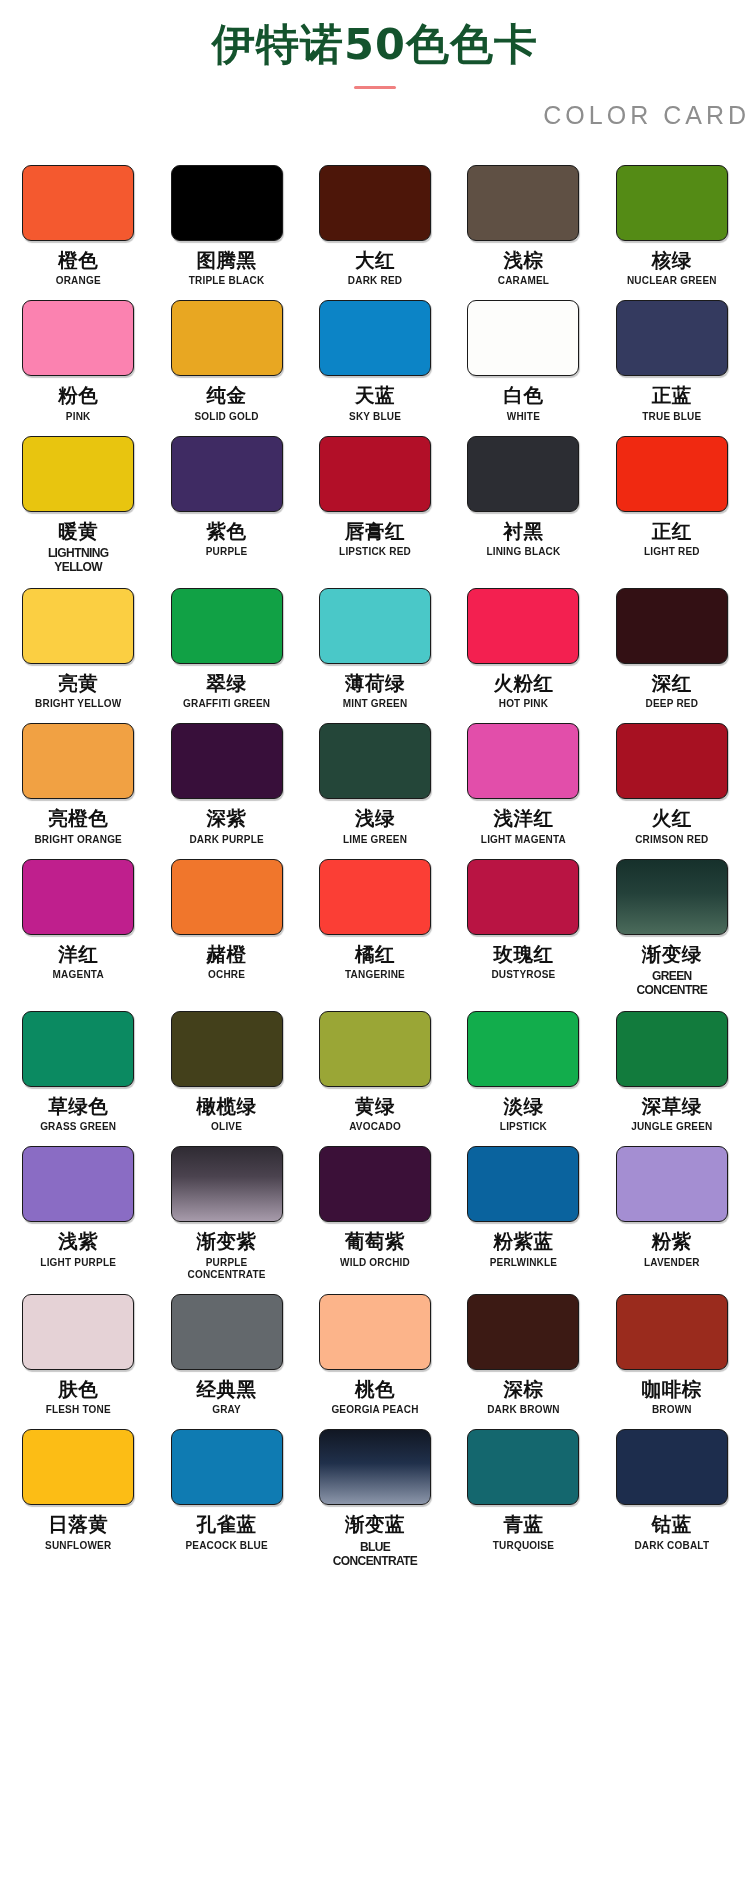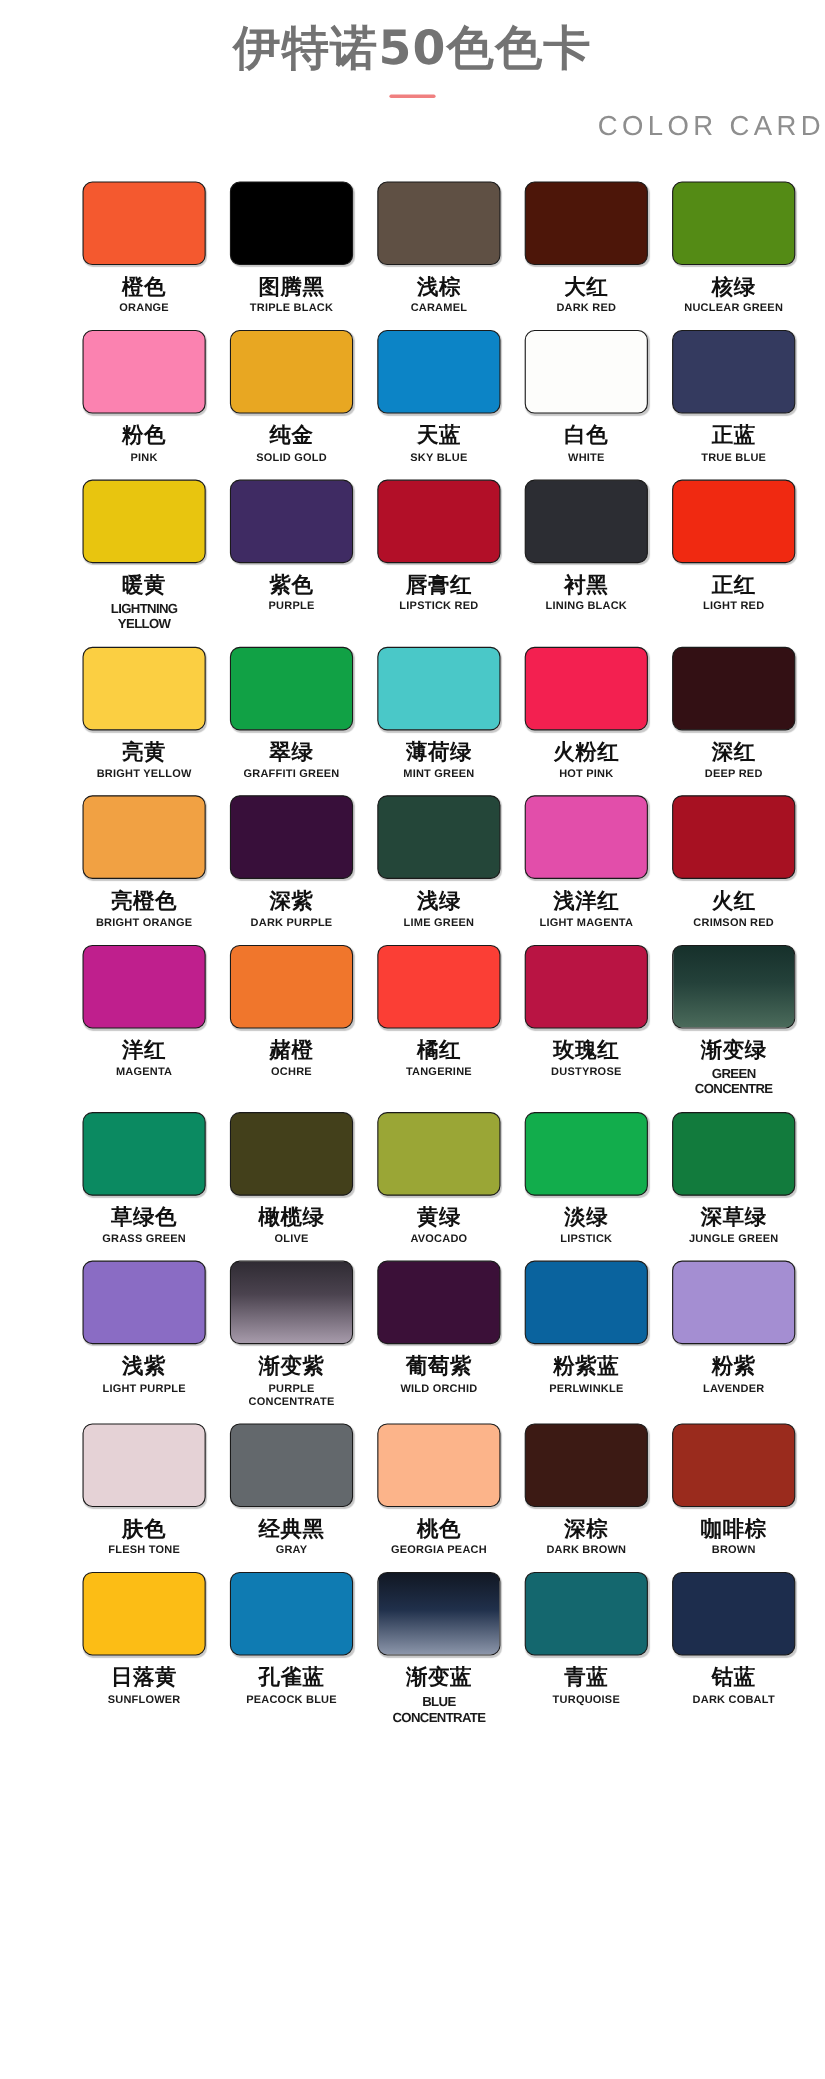--- a/index.html
+++ b/index.html
@@ -17,21 +17,21 @@
     background: #ffffff;
     position: relative;
     padding-top: 18px;
   }
 
   
   .header { text-align: center; }
   .title-cn {
     font-size: 43px;
     font-weight: 700;
-    color: #737373;
+    color: #14532d;
     letter-spacing: 1px;
     line-height: 1.25;
     font-family: "DejaVu Sans", "Liberation Sans", sans-serif;
   }
   .divider {
     width: 42px;
     height: 3px;
     background: #f08080;
     margin: 14px auto 12px auto;
     border-radius: 2px;
@@ -45,22 +45,23 @@
     text-align: right;
   }
 
   
   .grid {
     margin-top: 35px;
     padding: 0 16px;
   }
   .row {
     display: flex;
-    justify-content: flex-end;
+    justify-content: flex-start;
     margin-bottom: 13px;
+    gap: 24px;
   }
   .cell {
     width: 134px;
     display: flex;
     flex-direction: column;
     align-items: center;
   }
   .swatch {
     width: 112px;
     height: 76px;
@@ -109,30 +110,30 @@
           <div class="swatch" style="background: rgb(244, 89, 47);"></div>
           <div class="label-cn">橙色</div>
           <div class="label-en">ORANGE</div>
         </div>
         <div class="cell">
           <div class="swatch" style="background: rgb(0, 0, 0);"></div>
           <div class="label-cn">图腾黑</div>
           <div class="label-en">TRIPLE BLACK</div>
         </div>
         <div class="cell">
+          <div class="swatch" style="background: rgb(77, 22, 9);"></div>
+          <div class="label-cn">大红</div>
+          <div class="label-en">DARK RED</div>
+        </div>
+        <div class="cell">
           <div class="swatch" style="background: rgb(95, 80, 68);"></div>
           <div class="label-cn">浅棕</div>
           <div class="label-en">CARAMEL</div>
         </div>
         <div class="cell">
-          <div class="swatch" style="background: rgb(77, 22, 9);"></div>
-          <div class="label-cn">大红</div>
-          <div class="label-en">DARK RED</div>
-        </div>
-        <div class="cell">
           <div class="swatch" style="background: rgb(84, 139, 21);"></div>
           <div class="label-cn">核绿</div>
           <div class="label-en">NUCLEAR GREEN</div>
         </div>
       </div>
       <div class="row">
         <div class="cell">
           <div class="swatch" style="background: rgb(251, 130, 176);"></div>
           <div class="label-cn">粉色</div>
           <div class="label-en">PINK</div>

